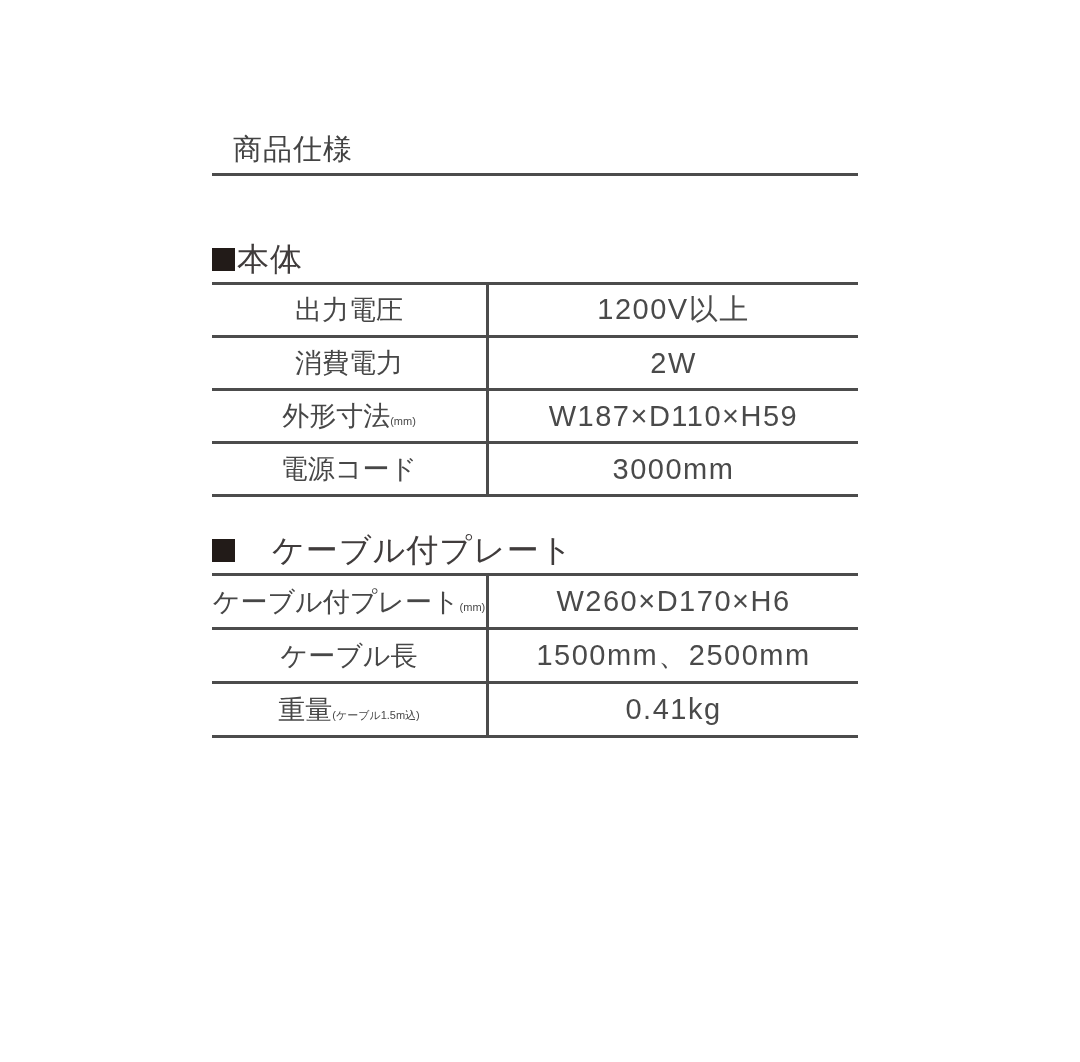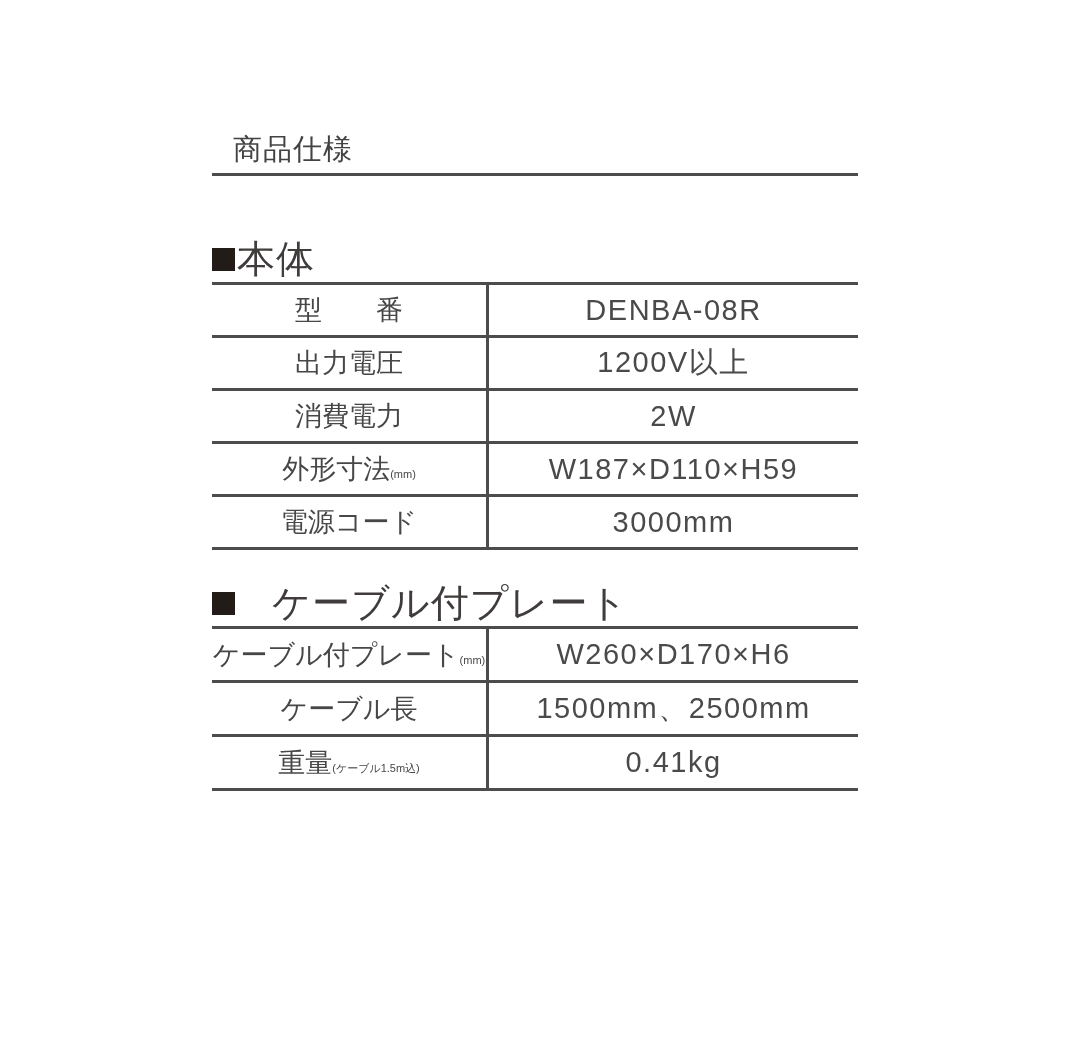--- a/index.html
+++ b/index.html
@@ -33,21 +33,21 @@
     border-bottom: 3px solid #4c4c4c;
     letter-spacing: 1px;
     color: #434343;
   }
   .section {
     margin: 0;
   }
   .section-header {
     display: flex;
     align-items: center;
-    font-size: 38px;
+    font-size: 32px;
     line-height: 30px;
     color: #403c3c;
     letter-spacing: 1px;
   }
   .section-header.first {
     margin-top: 68px;
   }
   .section-header.second {
     margin-top: 38px;
     gap: 35px;
@@ -111,24 +111,20 @@
     <div class="doc-title">商品仕様</div>
 
     <div class="section">
       <div class="section-header first">
         <span class="bullet-square"></span>
         <span>本体</span>
       </div>
       <table class="spec-table t1">
         <tbody>
             <tr>
-              <td class="label-cell"><span class="label-main">型　　番</span></td>
-              <td class="value-cell">DENBA-08R</td>
-            </tr>
-            <tr>
               <td class="label-cell"><span class="label-main">出力電圧</span></td>
               <td class="value-cell">1200V以上</td>
             </tr>
             <tr>
               <td class="label-cell"><span class="label-main">消費電力</span></td>
               <td class="value-cell">2W</td>
             </tr>
             <tr>
               <td class="label-cell"><span class="label-main">外形寸法</span><span class="label-suffix">(mm)</span></td>
               <td class="value-cell">W187×D110×H59</td>

